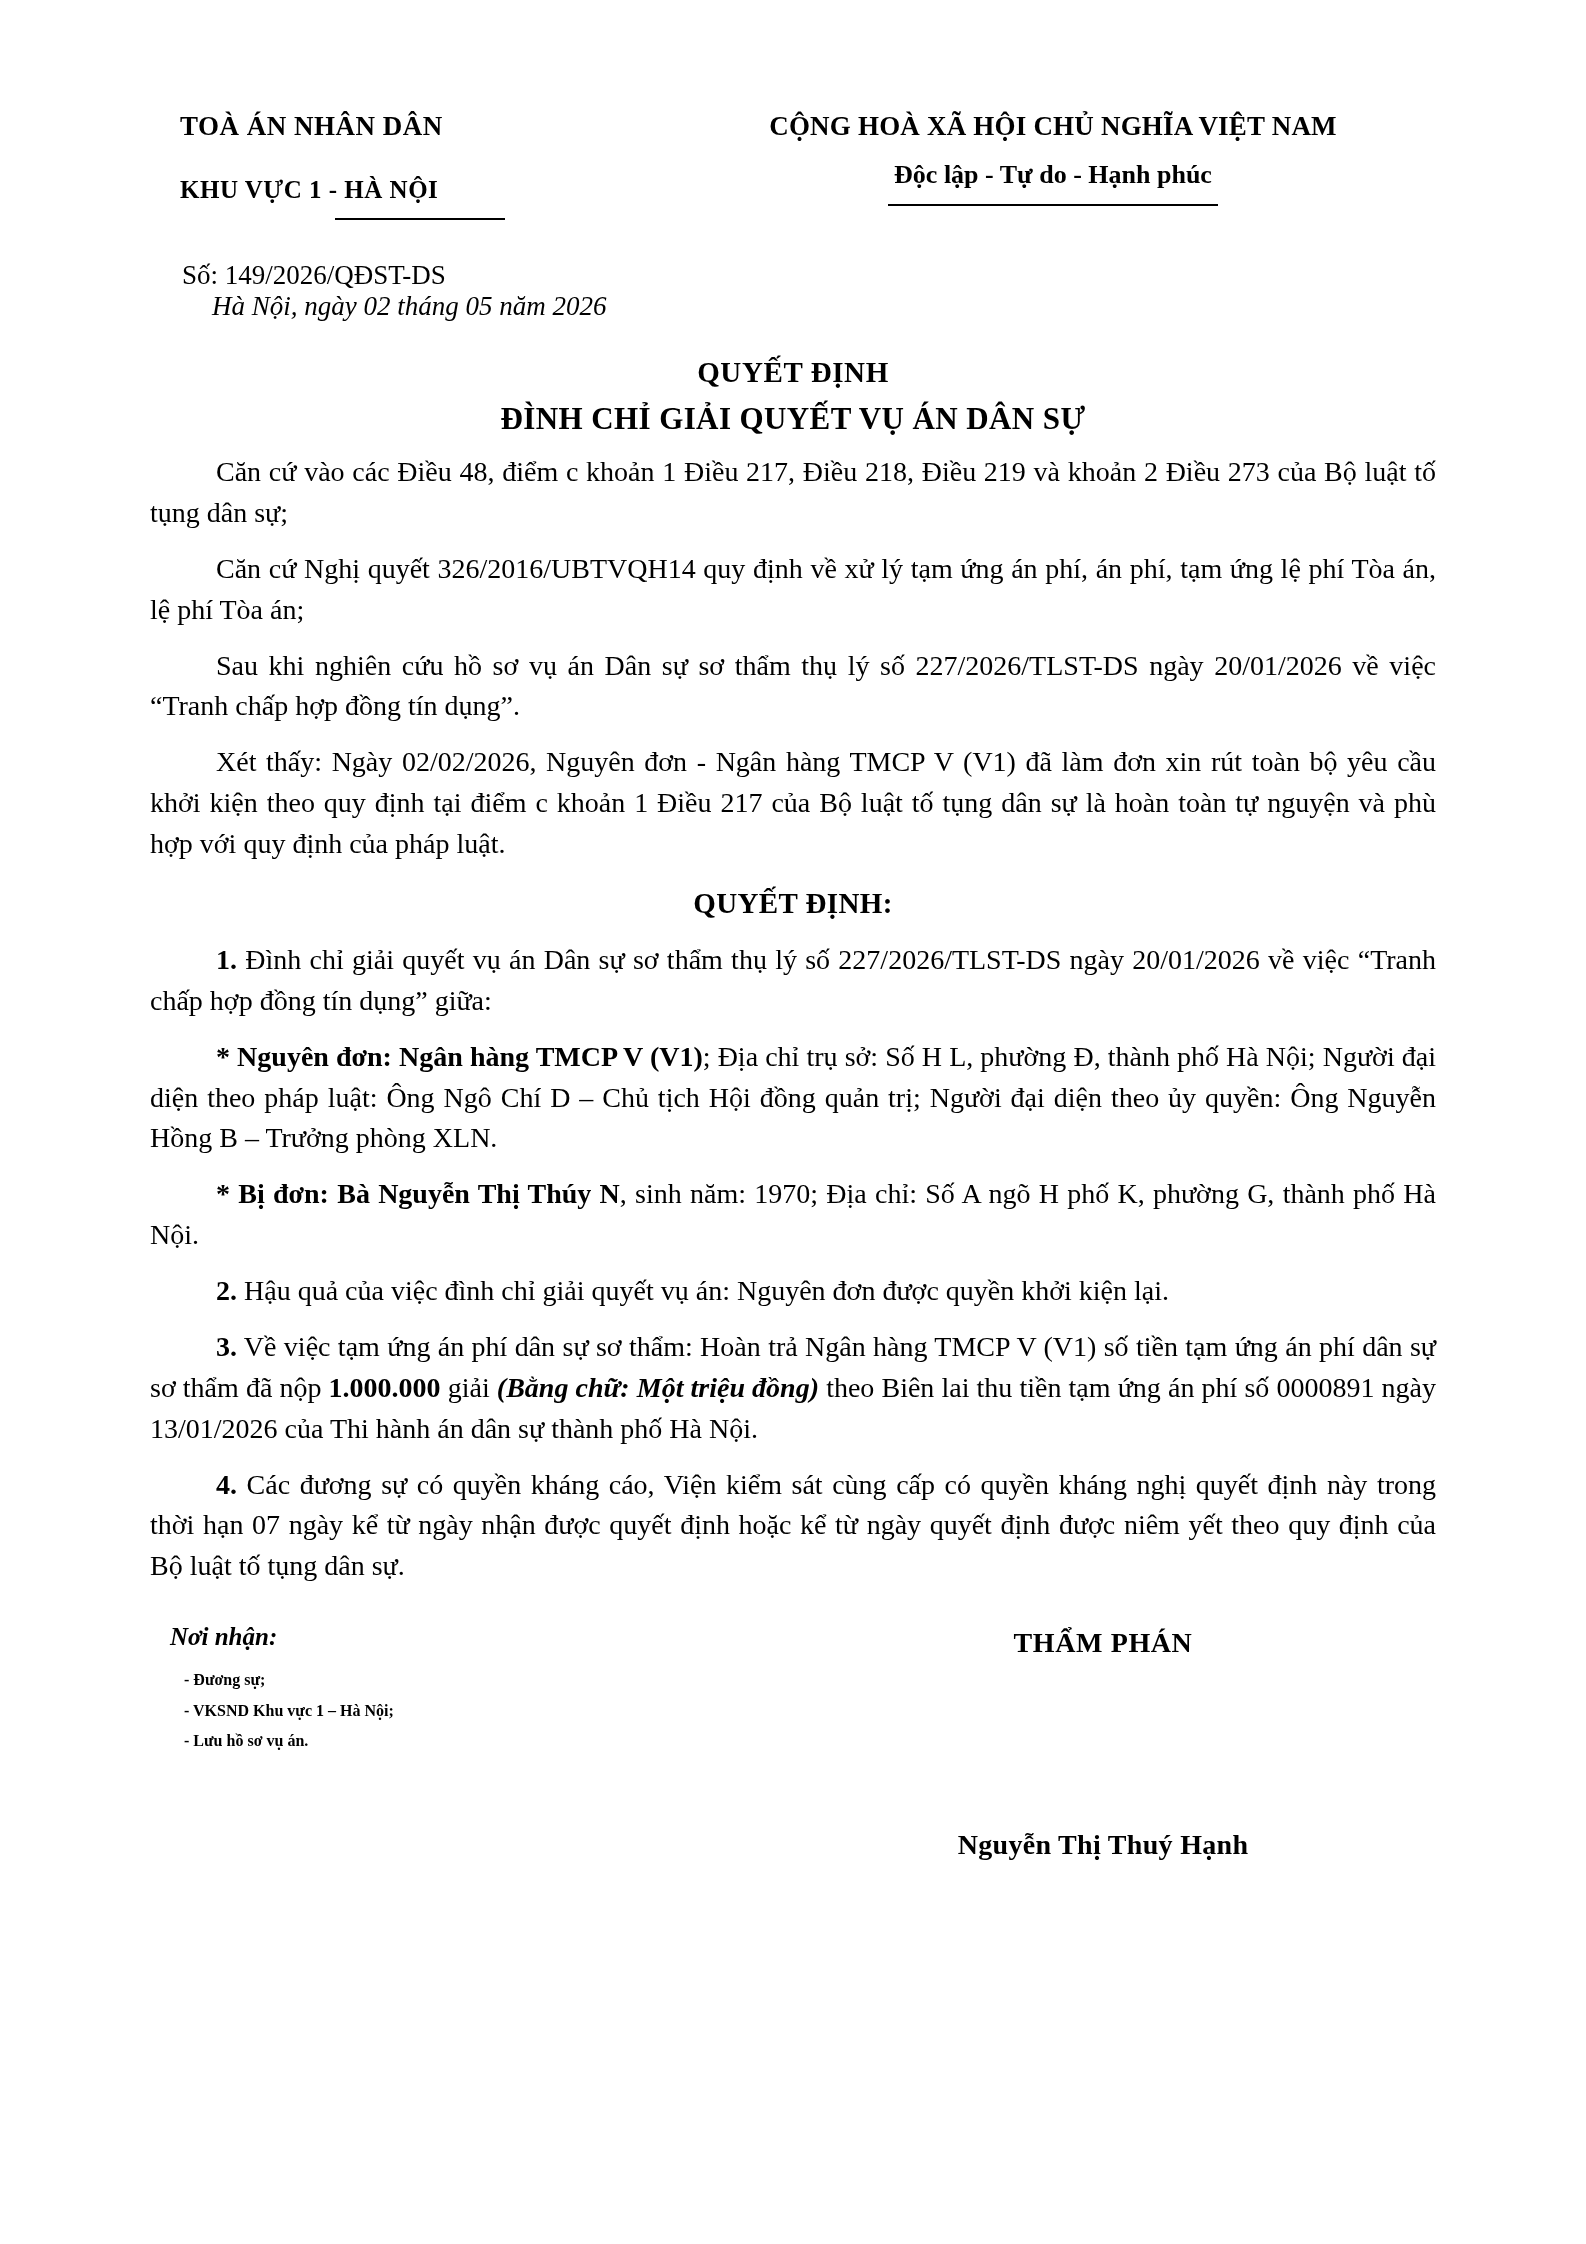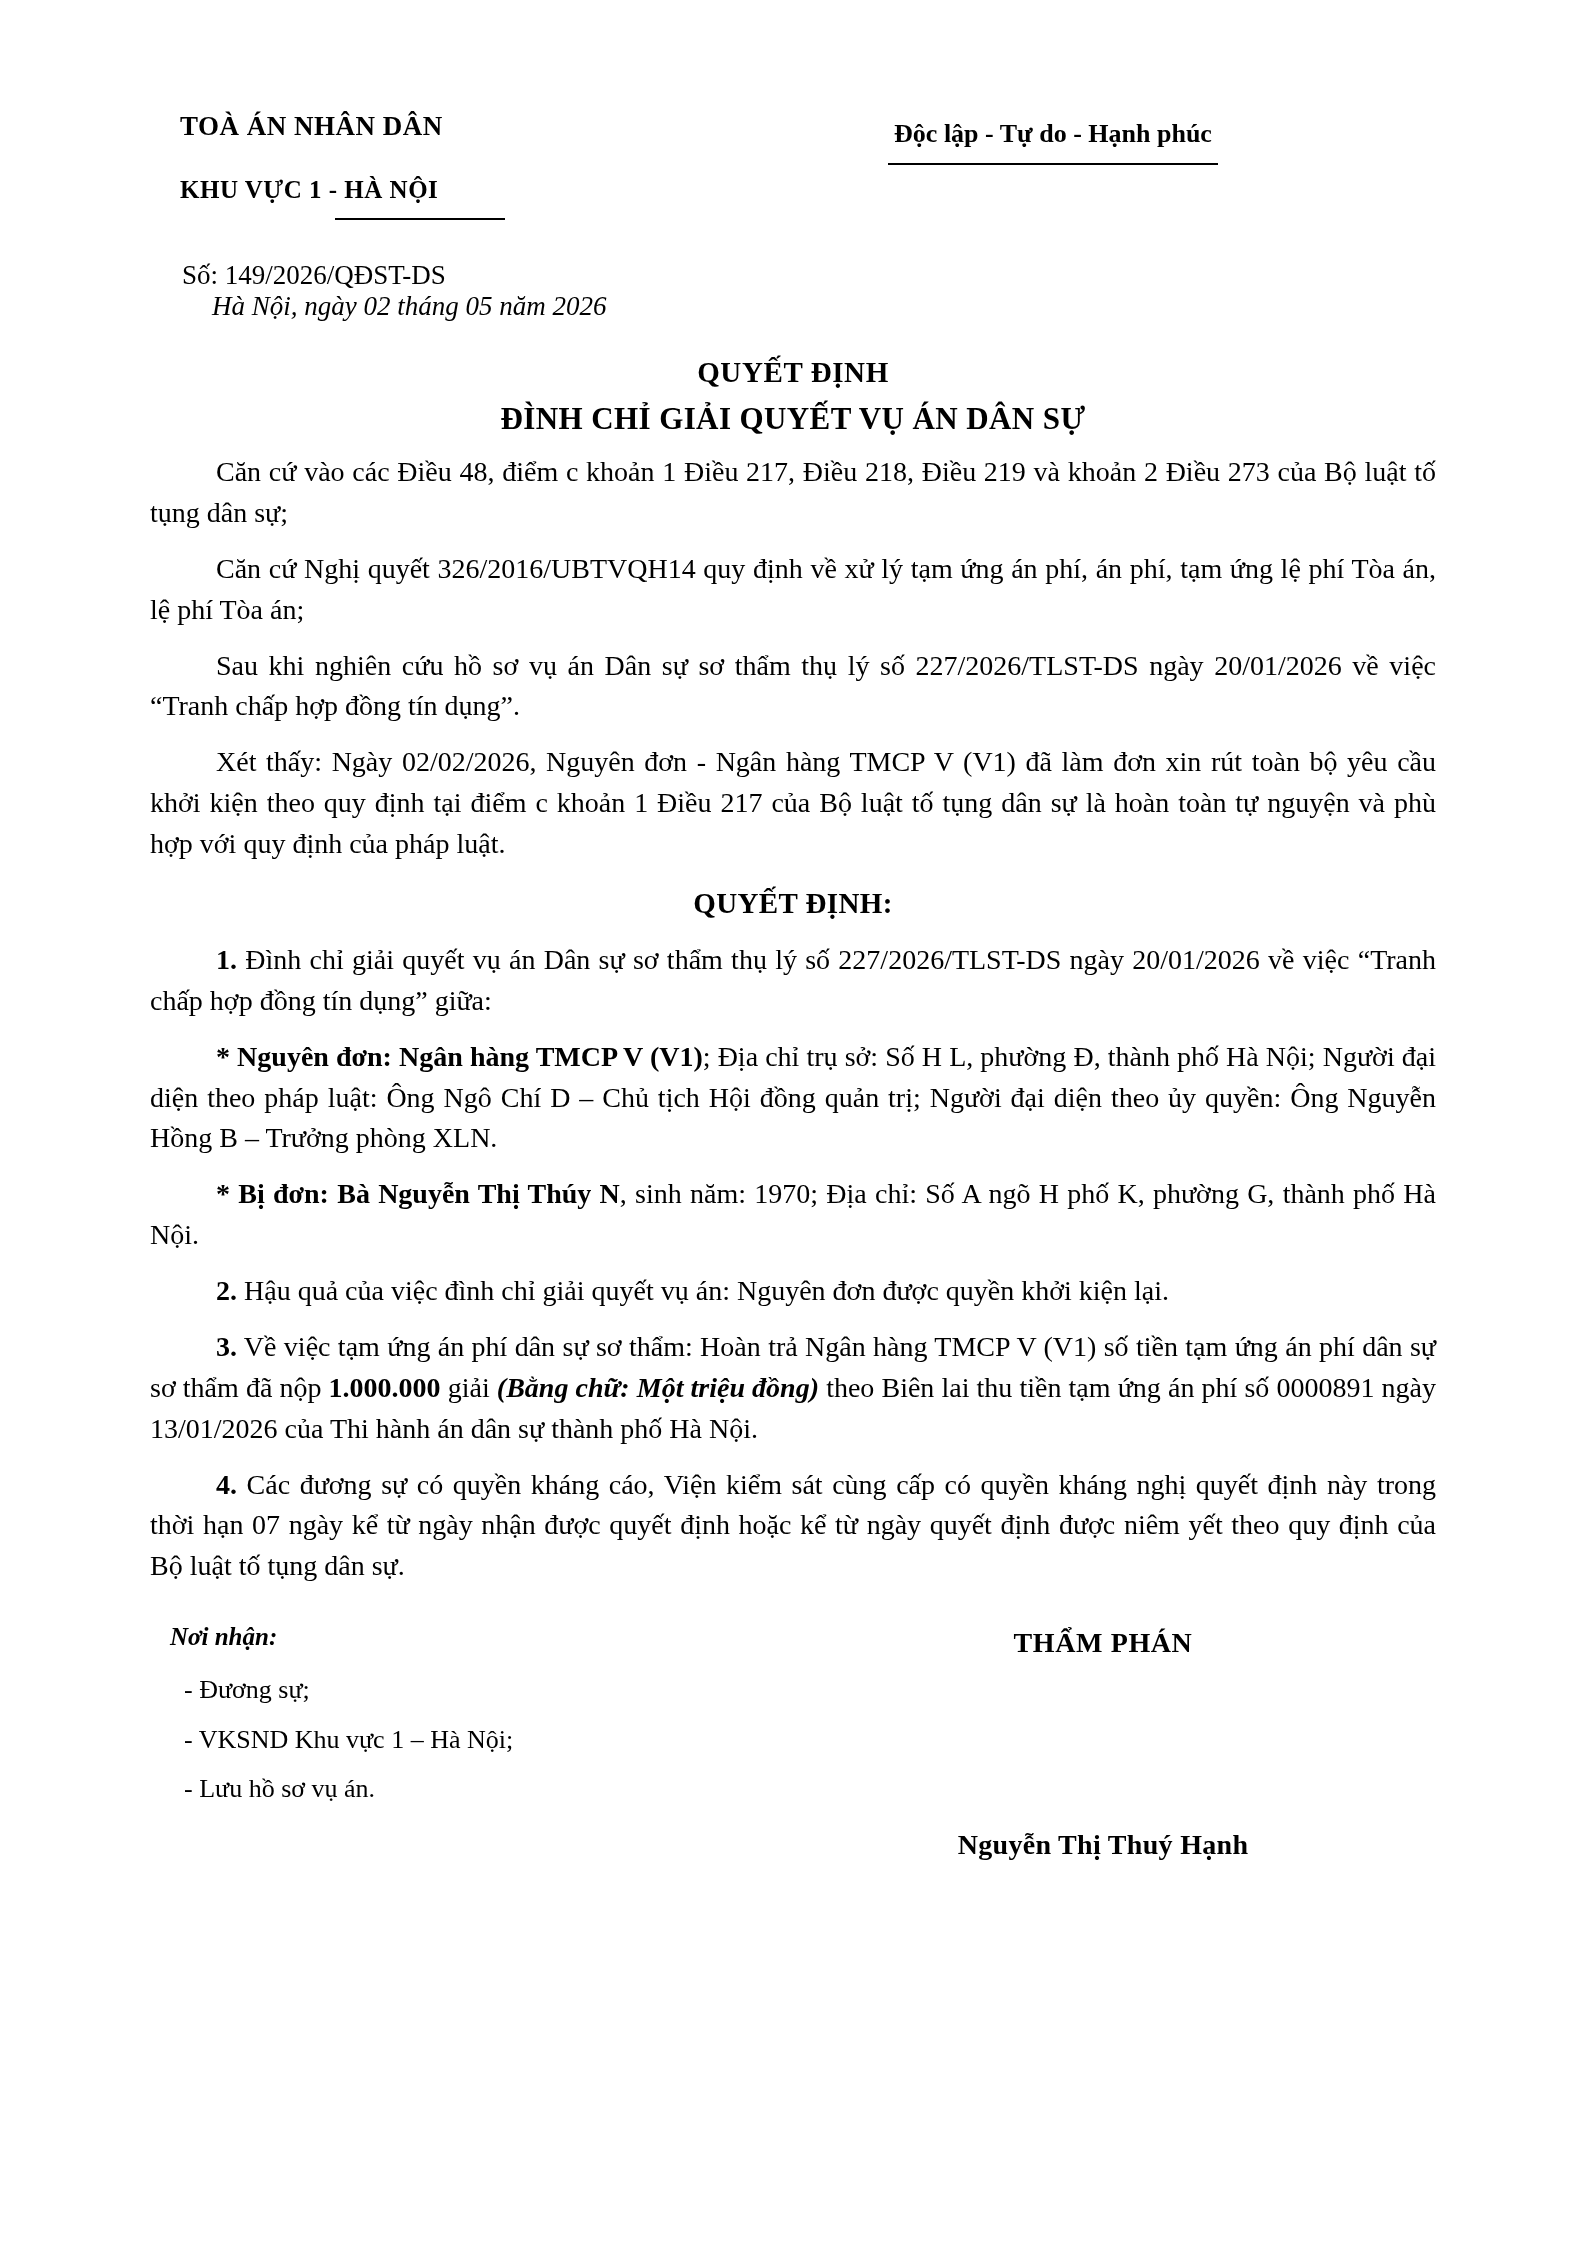--- a/index.html
+++ b/index.html
@@ -146,23 +146,24 @@
     width: 620px;
     padding-left: 20px;
   }
   .recv-title {
     font-weight: bold;
     font-style: italic;
     font-size: 25px;
     margin-bottom: 14px;
   }
   .recv-item {
-    font-size: 26px;
+    font-size: 16px;
     line-height: 1.9;
     padding-left: 14px;
+    font-weight: bold;
   }
   .footer-right {
     flex: 1;
     text-align: center;
     padding-top: 4px;
     padding-right: 20px;
   }
   .judge-title {
     font-weight: bold;
     font-size: 28px;
@@ -180,20 +181,21 @@
 
 <div class="page">
 
   <div class="header">
     <div class="header-left">
       <div class="org-line1">TOÀ ÁN NHÂN DÂN</div>
       <div class="org-line2">KHU VỰC 1 - HÀ NỘI</div>
       <div class="rule-short"></div>
     </div>
     <div class="header-right">
+      <div class="nation-line1">CỘNG HOÀ XÃ HỘI CHỦ NGHĨA VIỆT NAM</div>
       <div class="nation-line2">Độc lập - Tự do - Hạnh phúc</div>
       <div class="rule-long"></div>
     </div>
   </div>
 
   <div class="meta-row">
     <div class="doc-number">Số: 149/2026/QĐST-DS</div>
     <div class="doc-date">Hà Nội, ngày 02 tháng 05 năm 2026</div>
   </div>
 

